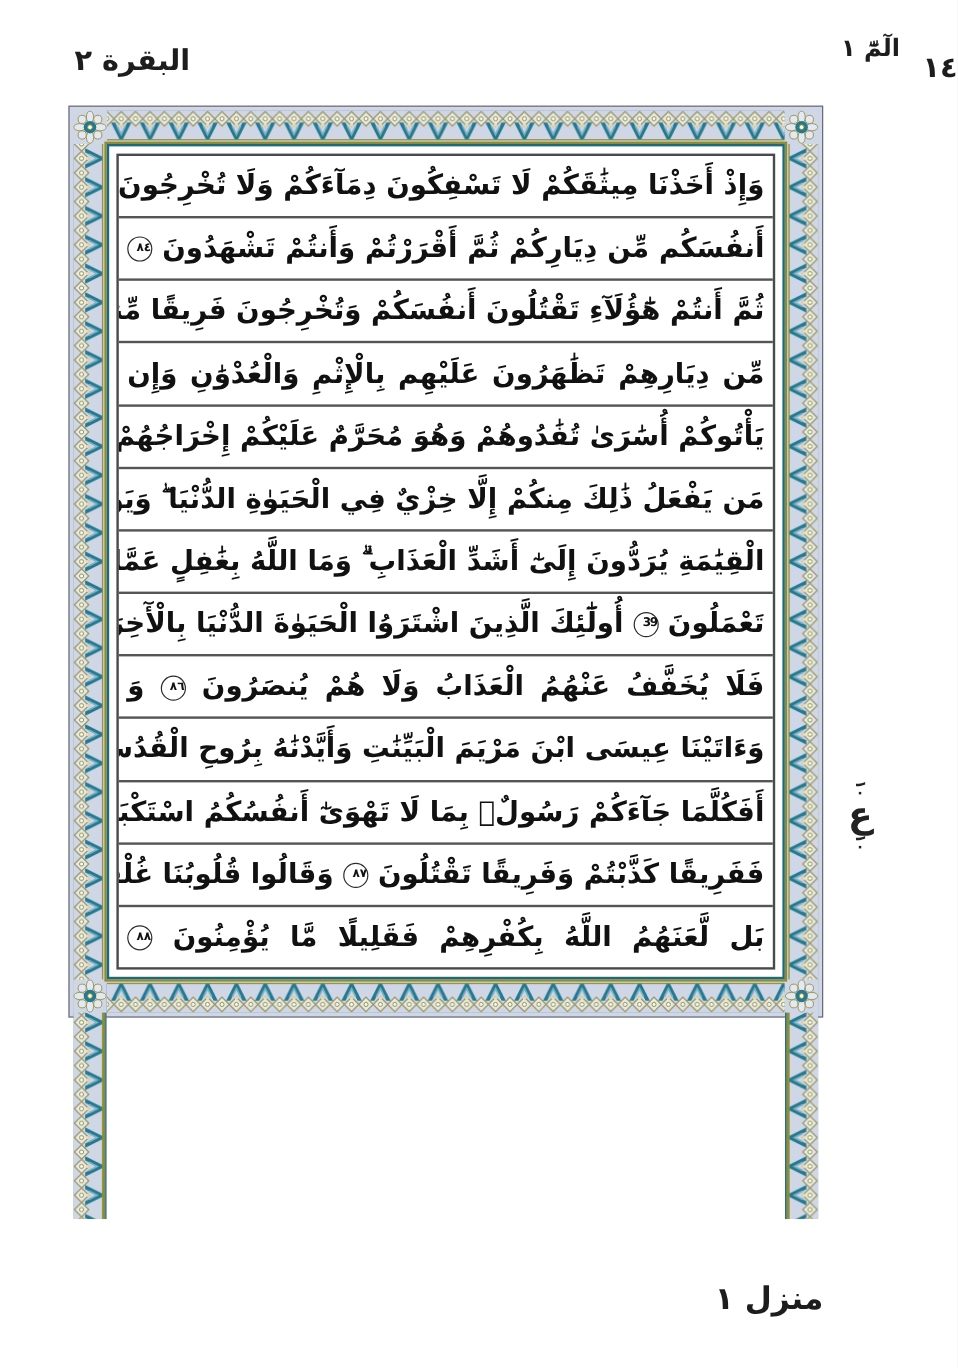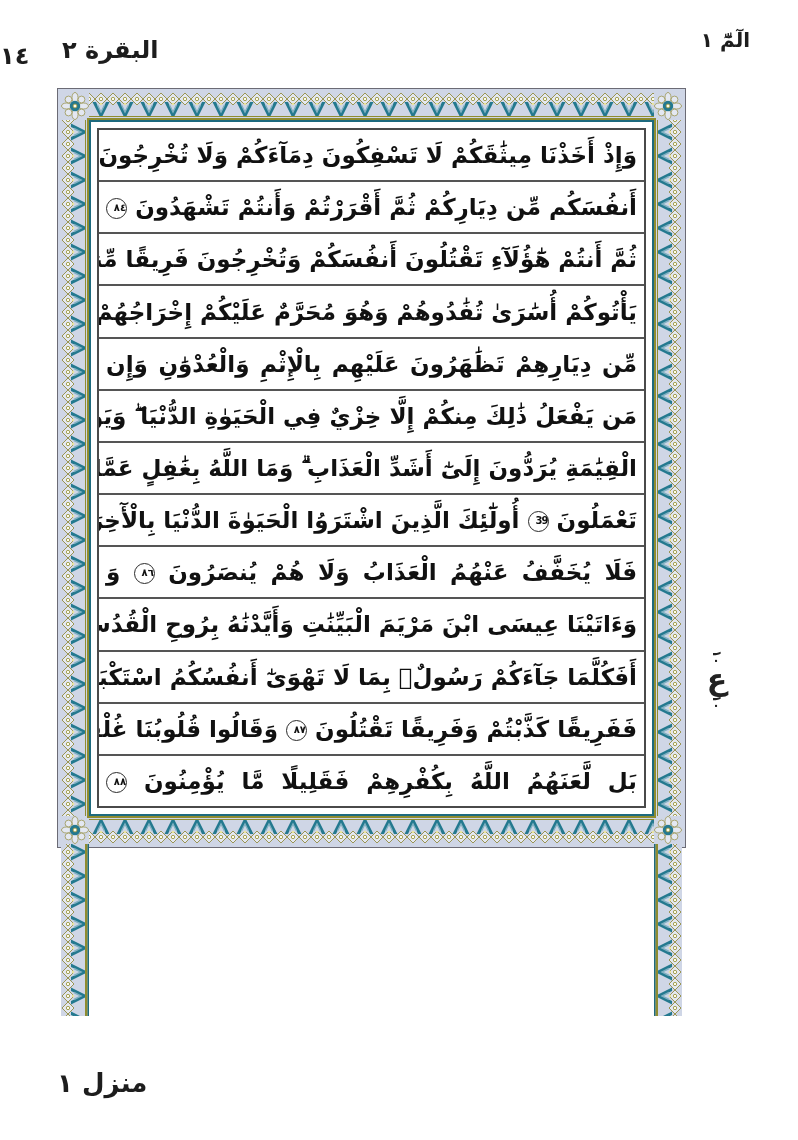--- a/index.html
+++ b/index.html
@@ -2,21 +2,21 @@
 <html lang="ar"><head>
 <meta charset="utf-8">
 <style>
   * { margin:0; padding:0; box-sizing:border-box; }
   html,body { width:798px; height:1140px; background:#ffffff; overflow:hidden; }
   body { position:relative; font-family:"DejaVu Sans", sans-serif; color:#141414; }
 
   
   .hdr { position:absolute; direction:rtl; font-weight:600; color:#1d1d1d; }
   .hdr-surah { left:62px; top:36px; font-size:24px; }
-  .hdr-page  { left:0; top:42px; width:798px; text-align:left; font-size:24px; }
+  .hdr-page  { left:0; top:42px; width:798px; text-align:right; font-size:24px; }
   .hdr-juz   { left:630px; top:28px; width:120px; font-size:20px; }
 
   
   .frame { position:absolute; left:57px; top:88px; width:629px; height:760px;
            background:#cfd6e6; border:1px solid #6b6b75; }
   .strip { position:absolute; display:block; }
   .strip-top    { left:31px;  top:3px;    }
   .strip-bottom { left:31px;  bottom:3px; }
   .strip-left   { left:3px;   top:31px;   }
   .strip-right  { right:3px;  top:31px;   }
@@ -48,21 +48,21 @@
 
   
   .ruku { position:absolute; left:700px; top:650px; width:34px;
           display:flex; flex-direction:column; align-items:center;
           color:#222; }
   .ruku-num { writing-mode:vertical-rl; font-size:12px; font-weight:600; line-height:12px; }
   .ruku-ain { font-size:30px; font-weight:600; line-height:30px; }
 
   
   .footer { position:absolute; left:57px; top:1068px; width:629px;
-            text-align:left; direction:rtl; font-size:26px;
+            text-align:right; direction:rtl; font-size:26px;
             font-weight:600; color:#1d1d1d; }
 </style>
 </head>
 <body>
 
 <svg width="0" height="0" style="position:absolute" aria-hidden="true">
   <defs>
     <g id="tile">
       <rect width="24" height="28" fill="#cfd6e6"></rect>
       <path d="M12 1 L18 7 L12 13 L6 7 Z" fill="#e4e8f2" stroke="#9a9552" stroke-width="1"></path>
@@ -155,24 +155,24 @@
         <div class="qline">
           <div class="qtext"><span>وَإِذْ أَخَذْنَا مِيثَٰقَكُمْ لَا تَسْفِكُونَ دِمَآءَكُمْ وَلَا تُخْرِجُونَ</span></div>
         </div>
         <div class="qline">
           <div class="qtext"><span>أَنفُسَكُم مِّن دِيَارِكُمْ ثُمَّ أَقْرَرْتُمْ وَأَنتُمْ تَشْهَدُونَ</span> <span class="ayah-marker">٨٤</span></div>
         </div>
         <div class="qline">
           <div class="qtext"><span>ثُمَّ أَنتُمْ هَٰٓؤُلَآءِ تَقْتُلُونَ أَنفُسَكُمْ وَتُخْرِجُونَ فَرِيقًا مِّنكُم</span></div>
         </div>
         <div class="qline">
+          <div class="qtext"><span>مِّن دِيَارِهِمْ تَظَٰهَرُونَ عَلَيْهِم بِالْإِثْمِ وَالْعُدْوَٰنِ وَإِن</span></div>
+        </div>
+        <div class="qline">
           <div class="qtext"><span>يَأْتُوكُمْ أُسَٰرَىٰ تُفَٰدُوهُمْ وَهُوَ مُحَرَّمٌ عَلَيْكُمْ إِخْرَاجُهُمْ</span></div>
-        </div>
-        <div class="qline">
-          <div class="qtext"><span>مِّن دِيَارِهِمْ تَظَٰهَرُونَ عَلَيْهِم بِالْإِثْمِ وَالْعُدْوَٰنِ وَإِن</span></div>
         </div>
         <div class="qline">
           <div class="qtext"><span>مَن يَفْعَلُ ذَٰلِكَ مِنكُمْ إِلَّا خِزْيٌ فِي الْحَيَوٰةِ الدُّنْيَا ۖ وَيَوْمَ</span></div>
         </div>
         <div class="qline">
           <div class="qtext"><span>الْقِيَٰمَةِ يُرَدُّونَ إِلَىٰٓ أَشَدِّ الْعَذَابِ ۗ وَمَا اللَّهُ بِغَٰفِلٍ عَمَّا</span></div>
         </div>
         <div class="qline">
           <div class="qtext"><span>تَعْمَلُونَ</span> <span class="ayah-marker">39</span> <span>أُولَٰٓئِكَ الَّذِينَ اشْتَرَوُا الْحَيَوٰةَ الدُّنْيَا بِالْأٓخِرَةِ</span></div>
         </div>

